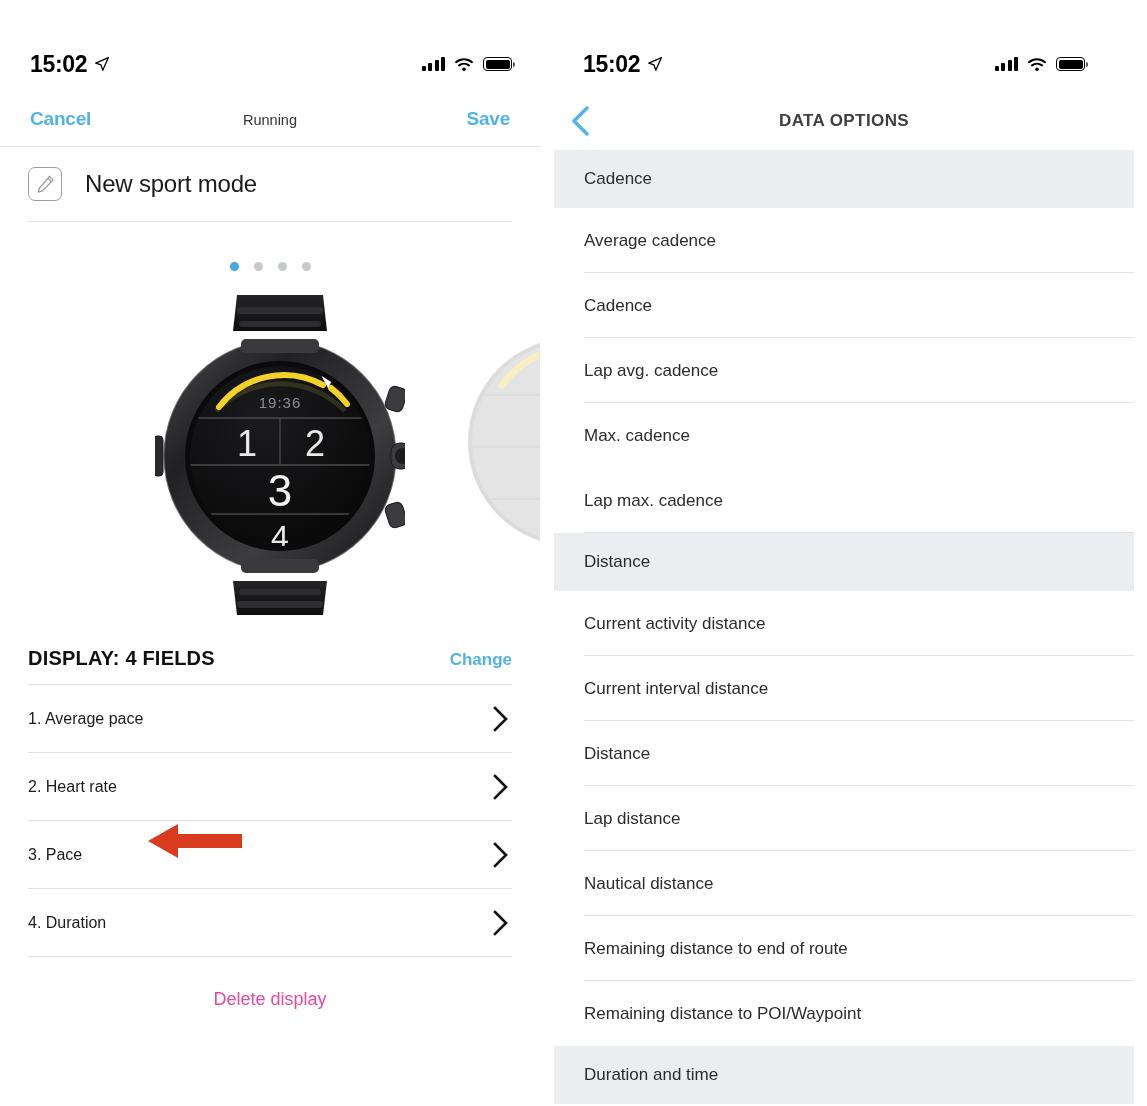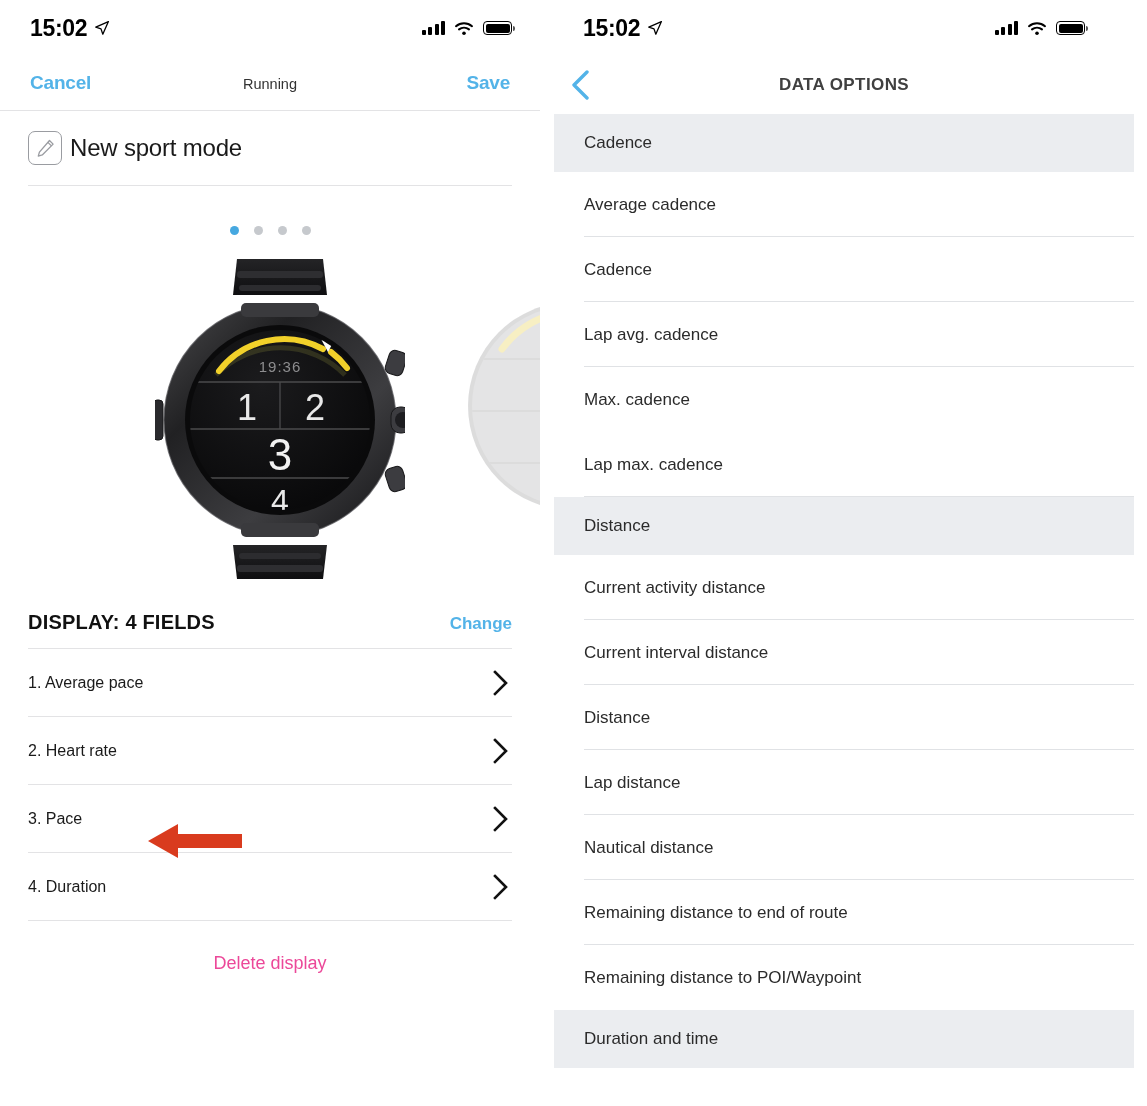--- a/index.html
+++ b/index.html
@@ -24,20 +24,21 @@
     position: relative;
     flex: 0 0 607px;
     border-left: 1px solid #ffffff;
   }
 
   
   .statusbar {
     height: 56px;
     display: flex; align-items: center;
     justify-content: space-between;
+    margin-top: 36px;
   }
   .sb-left { display: flex; align-items: center; gap: 7px; }
   .sb-time {
     font-size: 23px; font-weight: bold; color: #000;
     letter-spacing: -0.3px;
   }
   .loc-arrow { width: 16px; height: 16px; display:block; }
   .sb-right { display: flex; align-items: center; gap: 9px; }
   .bars { display: flex; align-items: flex-end; gap: 2.5px; height: 14px; }
   .bars i { display:block; width: 4px; background: #000; border-radius: 1px; }
@@ -65,21 +66,21 @@
     font-size: 19px; color: #53b3e8; font-weight: 600;
     letter-spacing: -0.2px; cursor: pointer;
   }
   .nav-title-wrap { position:absolute; left:0; right:0; text-align:center; }
   .nav-title { font-size: 17px; font-weight: bold; color:#111; letter-spacing: 0.3px; }
   .nav-sub { font-size: 14.5px; color:#333; margin-top: 1px; text-align: center; }
   .hairline-full { height:1px; background:#e3e3e5; }
 
   
   .mode-row {
-    display:flex; align-items:center; gap:8px;
+    display:flex; align-items:center; gap:23px;
     padding: 20px 0 20px 28px; 
   }
   .pencil-box {
     width: 34px; height: 34px; border:1.6px solid #9a9ca1;
     border-radius: 7px; display:flex; align-items:center; justify-content:center;
     flex: 0 0 34px;
   }
   .mode-name { font-size: 24px; color:#1a1a1a; letter-spacing:-0.2px; }
   .hairline-inset { height:1px; background:#e3e3e5; margin: 0 28px; }
 

